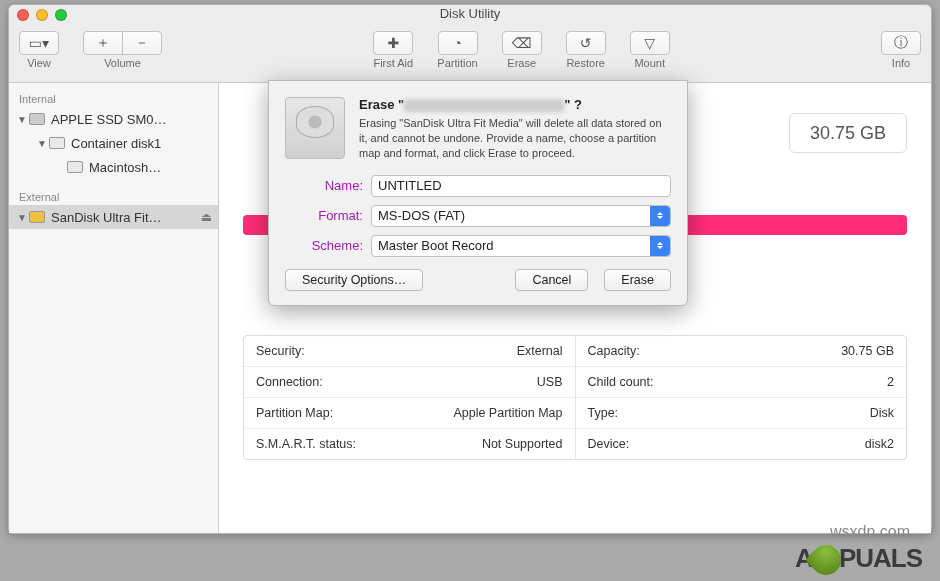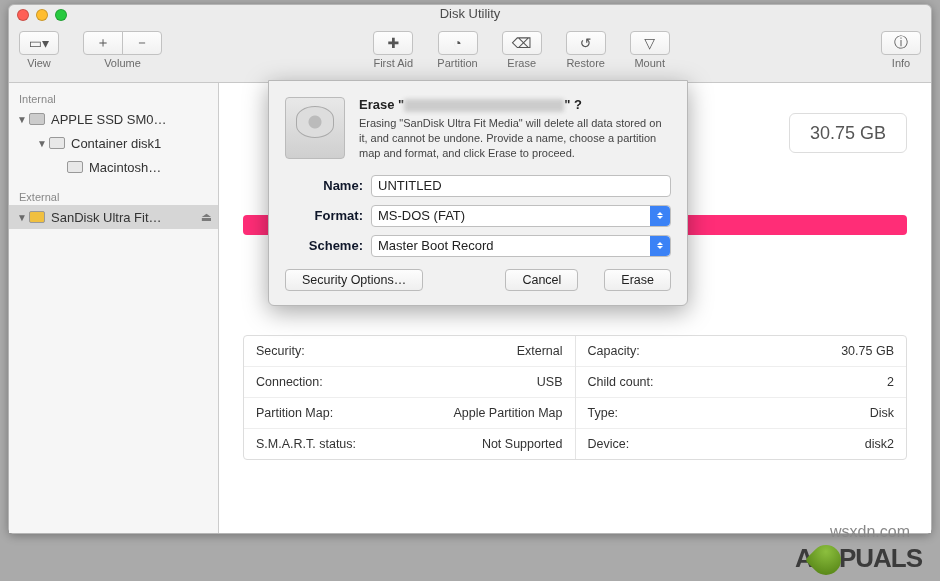--- a/index.html
+++ b/index.html
@@ -202,21 +202,21 @@
   display:inline-block;
   width: 160px; height: 13px;
   background: #ccc;
   filter: blur(2px);
   vertical-align: middle;
   border-radius: 2px;
 }
 .sheet-desc { font-size: 11px; color: #444; line-height: 1.35; }
 .sheet-form { margin-top: 14px; }
 .form-row { display:flex; align-items:center; margin-bottom: 8px; }
-.form-row label { width: 78px; text-align: right; font-size: 13px; color:#0f172a; margin-right: 8px; font-weight: bold; }
+.form-row label { width: 78px; text-align: right; font-size: 13px; color:#a21caf; margin-right: 8px; }
 .text-input, .select {
   flex: 1;
   height: 22px;
   border: 1px solid #bfbfbf;
   background: #fff;
   border-radius: 4px;
   padding: 0 6px;
   font-size: 13px;
   display: flex;
   align-items: center;
@@ -236,21 +236,21 @@
 }
 .select .arrow::before, .select .arrow::after {
   content:"";
   border-left:3px solid transparent;
   border-right:3px solid transparent;
 }
 .select .arrow::before { border-bottom:3px solid #fff; }
 .select .arrow::after { border-top:3px solid #fff; }
 .sheet-buttons {
   display: flex;
-  gap: 26px;
+  gap: 16px;
   margin-top: 12px;
   align-items: center;
 }
 .btn {
   height: 22px;
   padding: 0 16px;
   background: linear-gradient(#fdfdfd,#efefef);
   border: 1px solid #bcbcbc;
   border-radius: 4px;
   font-size: 12.5px;

